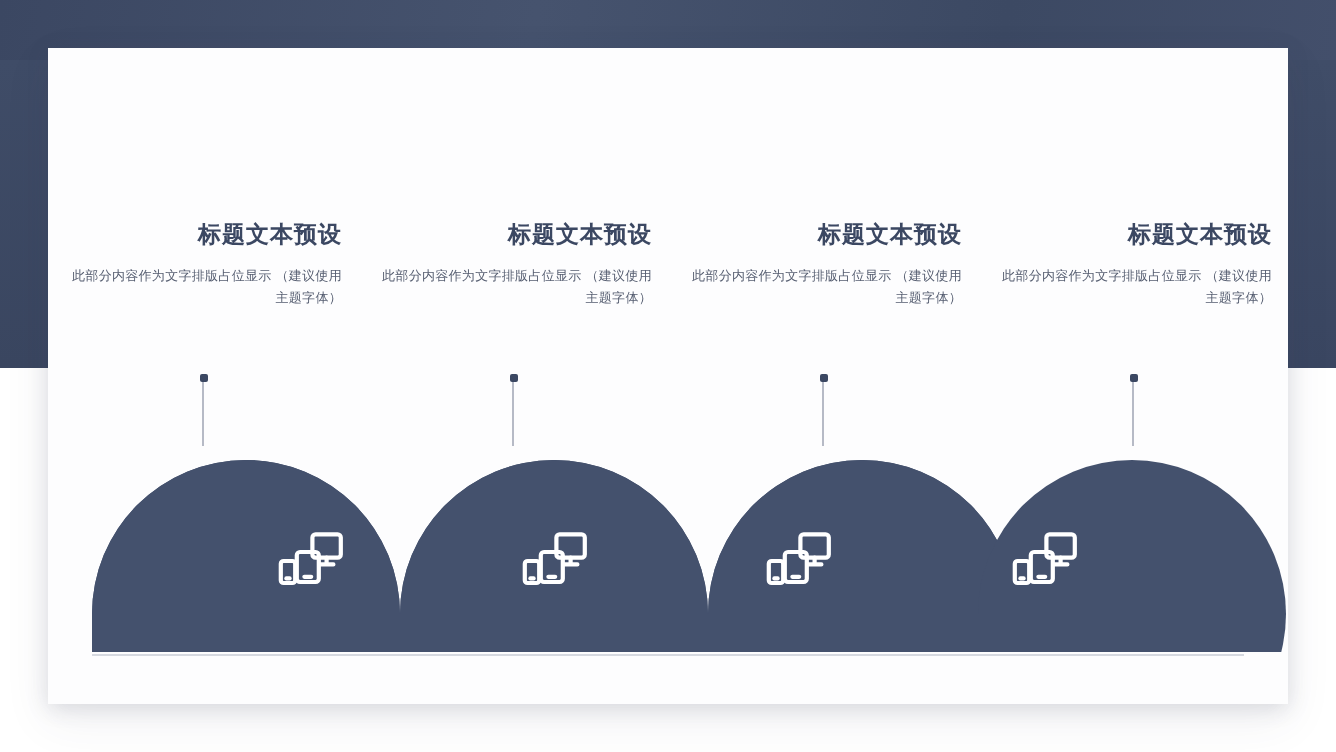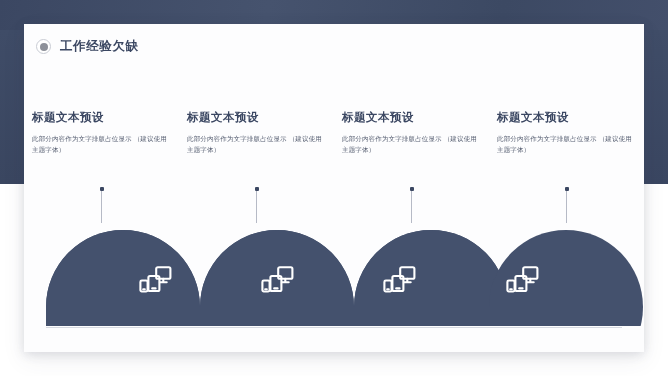--- a/index.html
+++ b/index.html
@@ -90,21 +90,21 @@
   
   #columns {
     position: absolute;
     left: 0;
     top: 86px;
     width: 620px;
     display: flex;
   }
   .col {
     width: 155px;
-    text-align: left;
+    text-align: right;
     box-sizing: border-box;
     padding: 0 8px;
   }
   .col-title {
     font-size: 11.5px;
     font-weight: bold;
     color: #3b4762;
     letter-spacing: 0.5px;
     margin-bottom: 9px;
     white-space: nowrap;
@@ -160,26 +160,20 @@
 <body>
 
 <div id="slide">
 
   <div class="band band-top"></div>
   <div class="band band-left"></div>
   <div class="band band-right"></div>
 
   <div id="card">
 
-    <div id="title-row">
-      <span class="bullet-ring">
-        <span class="bullet-dot"></span>
-      </span>
-      <span id="title-text">工作经验欠缺</span>
-    </div>
 
     <div id="columns">
       <div class="col">
         <div class="col-title">标题文本预设</div>
         <div class="col-body">此部分内容作为文字排版占位显示 （建议使用主题字体）</div>
       </div>
       <div class="col">
         <div class="col-title">标题文本预设</div>
         <div class="col-body">此部分内容作为文字排版占位显示 （建议使用主题字体）</div>
       </div>

